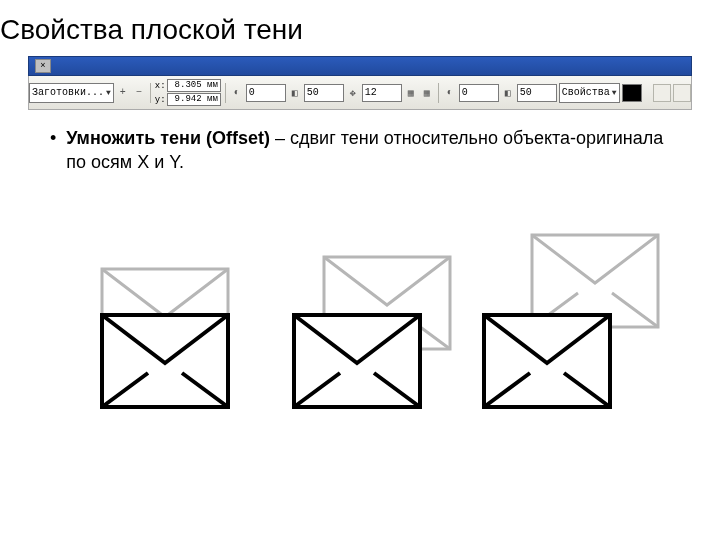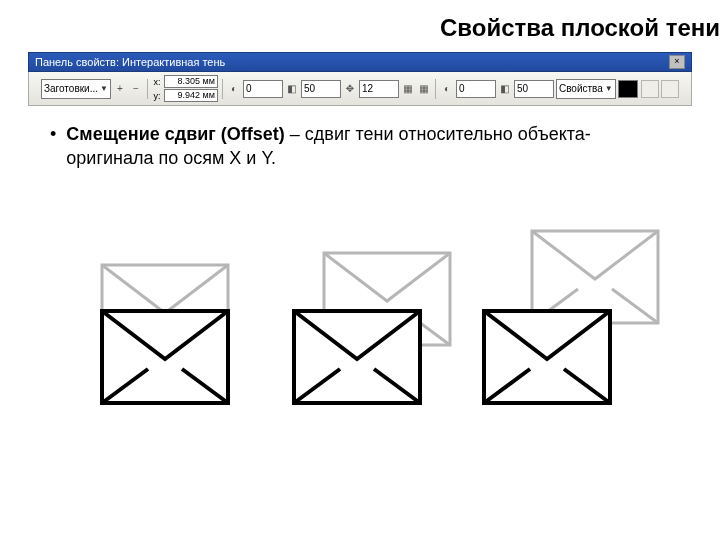--- a/index.html
+++ b/index.html
@@ -4,23 +4,23 @@
 <style>
   body {
     margin: 0;
     width: 720px;
     height: 540px;
     font-family: Arial, sans-serif;
     background: #fff;
     color: #000;
   }
   .slide-title {
-    text-align: right;
-    font-size: 24px;
-    font-weight: bold;
+    text-align: left;
+    font-size: 28px;
+    font-weight: normal;
     margin: 14px 0 10px 0;
   }
   .toolbar-wrap {
     margin: 10px 28px 8px 28px;
   }
   .titlebar {
     background: linear-gradient(to bottom, #2b5bbb, #214a9e);
     color: #fff;
     font-size: 11px;
     padding: 2px 6px;
@@ -36,25 +36,26 @@
     height: 12px;
     font-size: 9px;
     text-align: center;
     border: 1px solid #888;
     line-height: 10px;
   }
   .toolbar {
     background: linear-gradient(to bottom, #f7f7f3, #e4e3dc);
     border: 1px solid #aaa;
     border-top: none;
-    padding: 3px 12px;
+    padding: 3px 0;
     display: flex;
     align-items: center;
     gap: 2px;
     font-size: 10px;
+    font-family: Liberation Mono, monospace;
   }
   .tb-combo {
     background: #fff;
     border: 1px solid #7a7a7a;
     padding: 1px 2px;
     display: flex;
     align-items: center;
     height: 16px;
   }
   .tb-combo .arrow {
@@ -144,21 +145,20 @@
   .f3-shadow { left: 470px; top: 28px; }
   .f3-main   { left: 422px; top: 108px; }
 </style>
 </head>
 <body>
 
 <div class="slide-title">Свойства плоской тени</div>
 
 <div class="toolbar-wrap">
   <div class="titlebar">
-    <span>Панель свойств: Интерактивная тень</span>
     <span class="close">×</span>
   </div>
   <div class="toolbar">
     <div class="tb-combo">
       <span>Заготовки...</span>
       <span class="arrow">▼</span>
     </div>
     <span class="tb-ico">+</span>
     <span class="tb-ico">−</span>
     <div class="tb-sep"></div>
@@ -194,21 +194,21 @@
     <div class="right-icons">
       <span class="ric"></span>
       <span class="ric"></span>
     </div>
   </div>
 </div>
 
 <div class="body-text">
   <span class="bullet">•</span>
   <span>
-    <span class="bold">Смещение сдвиг (Offset)</span><span> – сдвиг тени относительно объекта-оригинала по осям X и Y.</span>
+    <span class="bold">Умножить тени (Offset)</span><span> – сдвиг тени относительно объекта-оригинала по осям X и Y.</span>
   </span>
 </div>
 
 <div class="illus">
 
   <div class="envelope f1-shadow">
     <svg width="130" height="96" viewBox="0 0 130 96">
       <rect x="2" y="2" width="126" height="92" fill="none" stroke="#b6b6b6" stroke-width="3"></rect>
       <path d="M2 2 L65 50 L128 2" fill="none" stroke="#b6b6b6" stroke-width="3"></path>
       <path d="M2 94 L48 60 M128 94 L82 60" fill="none" stroke="#b6b6b6" stroke-width="3"></path>

